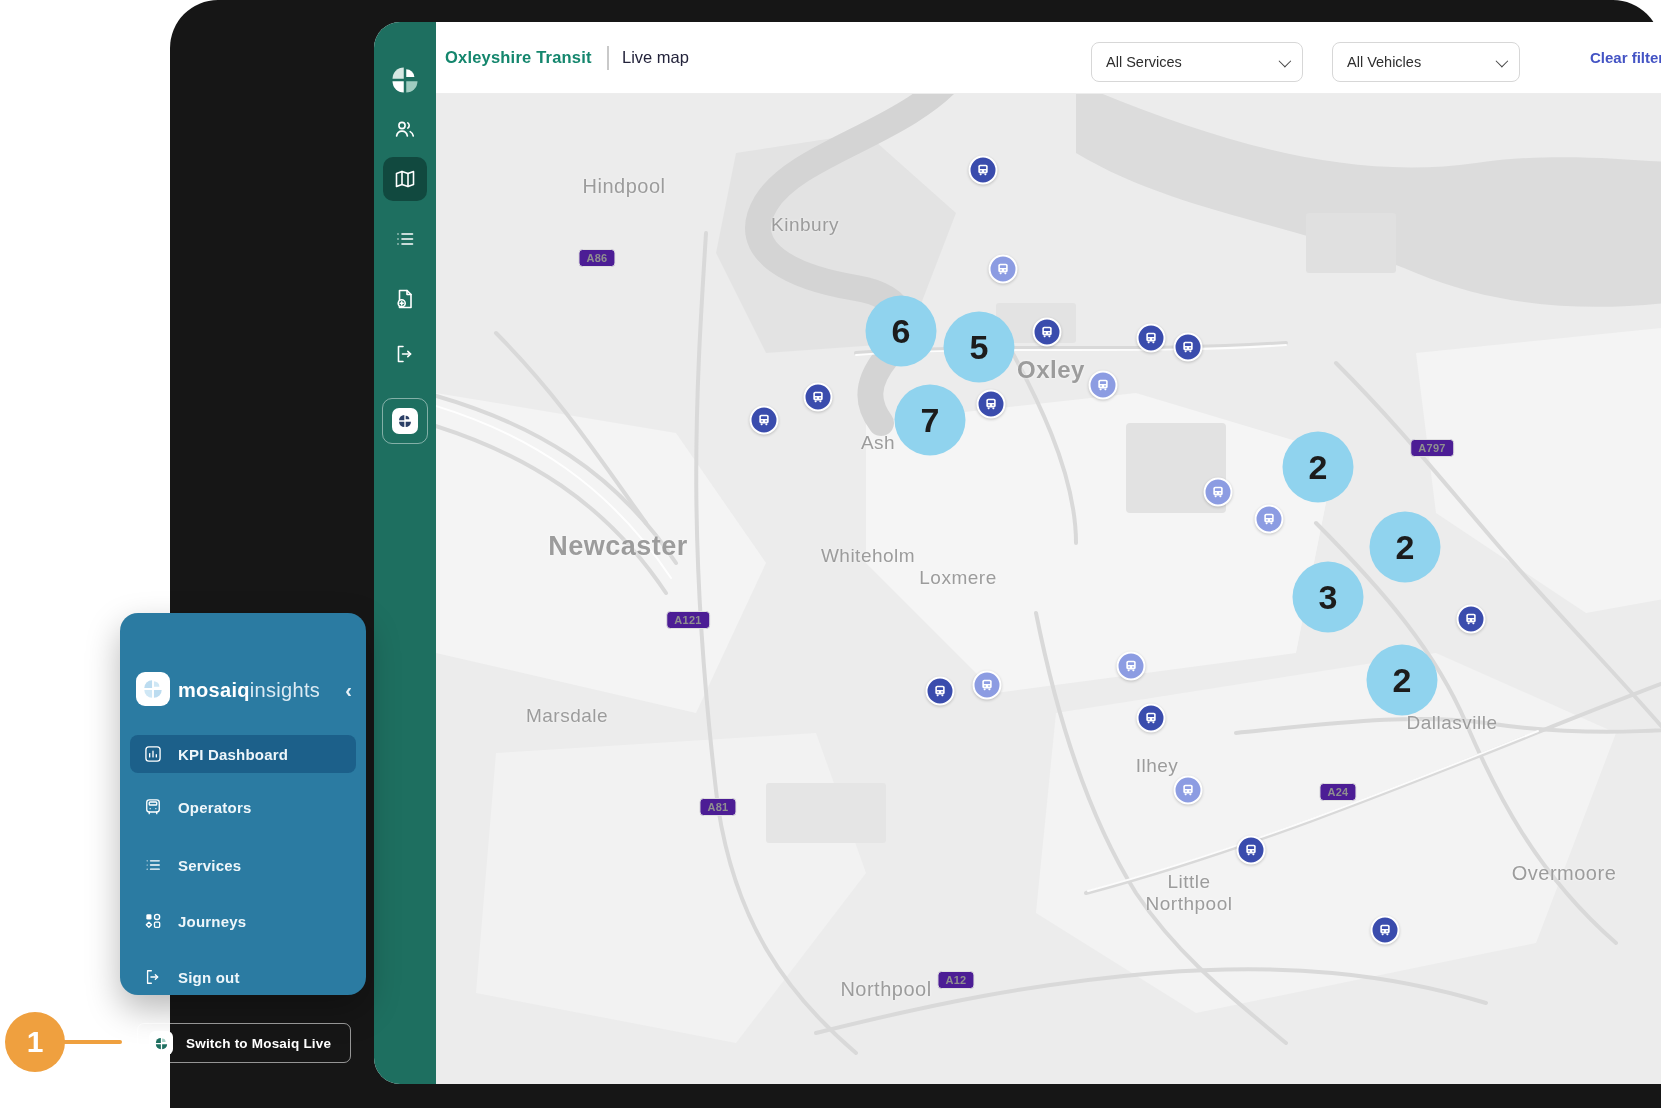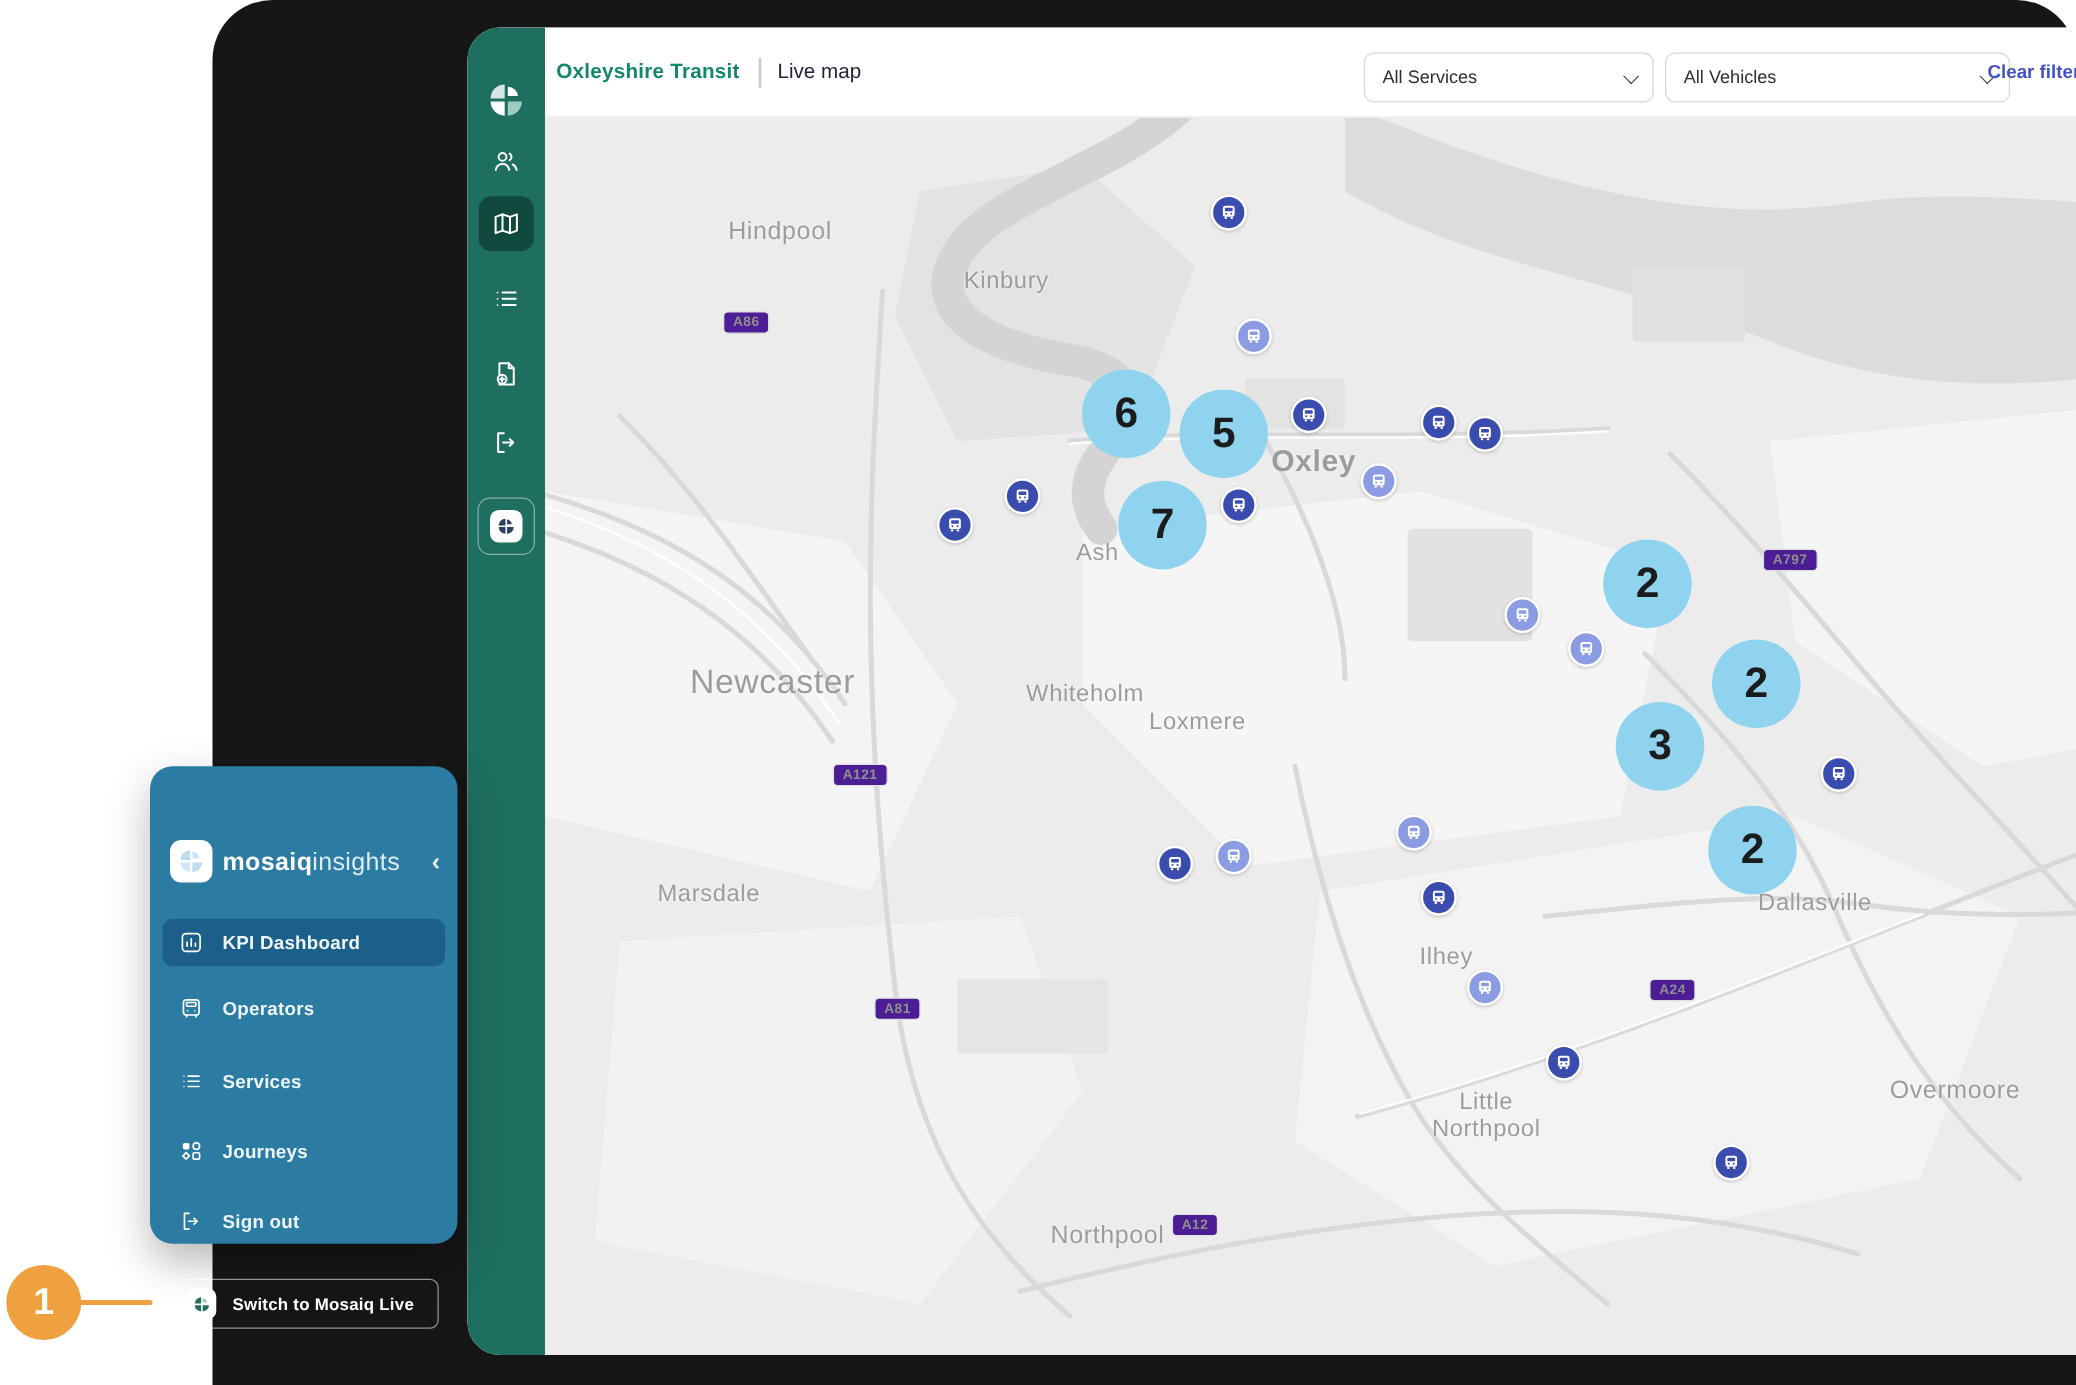--- a/index.html
+++ b/index.html
@@ -39,22 +39,22 @@
   .hdr-divider{position:absolute;left:171px;top:24px;width:1.5px;height:24px;background:#c9c9c9;}
   .page-title{position:absolute;left:186px;top:0;height:71px;display:flex;align-items:center;
     font-size:16.5px;font-weight:400;color:#23233b;}
   .dd{
     position:absolute;top:20px;height:40px;border:1px solid #d7d7d7;border-radius:8px;
     background:#fff;display:flex;align-items:center;padding:0 14px;box-sizing:border-box;
     font-size:14.5px;color:#2e2e2e;cursor:pointer;
   }
   .dd .chev{margin-left:auto;width:8px;height:8px;border-right:1.8px solid #444;
     border-bottom:1.8px solid #444;transform:rotate(45deg) translateY(-2px);}
-  .dd1{left:655px;width:232px;}
-  .dd2{left:896px;width:276px;}
+  .dd1{left:655px;width:212px;}
+  .dd2{left:896px;width:188px;}
   .clear-link{position:absolute;left:1154px;top:0;height:71px;display:flex;align-items:center;
     font-size:15px;font-weight:700;color:#4353c4;cursor:pointer;}
   
   .map{
     position:absolute;left:62px;top:71px;width:1371px;height:991px;
     background:#ececec;overflow:hidden;z-index:1;
   }
   .map-label{
     position:absolute;transform:translate(-50%,-50%);color:#9c9c9c;
     white-space:pre-line;text-align:center;letter-spacing:.5px;font-weight:500;
@@ -160,21 +160,21 @@
           <path d="M-10,310 C95,340 175,395 235,485"></path>
           <path d="M420,262 C550,252 700,262 850,252"></path>
           <path d="M652,798 C802,758 952,698 1102,638"></path>
         </g>
       </svg>
       <div id="map-labels" style="position:absolute;inset:0;">
           <div class="map-label" style="font-size: 20px; left: 188px; top: 93px;">Hindpool</div>
           <div class="map-label" style="font-size: 19px; left: 369px; top: 132px;">Kinbury</div>
           <div class="map-label" style="font-size: 24px; font-weight: 600; left: 615px; top: 277px;">Oxley</div>
           <div class="map-label" style="font-size: 19px; left: 442px; top: 350px;">Ash</div>
-          <div class="map-label" style="font-size: 27px; font-weight: 400; left: 182px; top: 453px; text-align: center;">Newcaster</div>
+          <div class="map-label" style="font-size: 27px; font-weight: 700; left: 182px; top: 453px; text-align: center;">Newcaster</div>
           <div class="map-label" style="font-size: 19px; left: 432px; top: 463px;">Whiteholm</div>
           <div class="map-label" style="font-size: 19px; left: 522px; top: 485px;">Loxmere</div>
           <div class="map-label" style="font-size: 19px; left: 131px; top: 623px;">Marsdale</div>
           <div class="map-label" style="font-size: 19px; left: 721px; top: 673px;">Ilhey</div>
           <div class="map-label" style="font-size: 19px; left: 753px; top: 800px;">Little
 Northpool</div>
           <div class="map-label" style="font-size: 20px; left: 450px; top: 896px;">Northpool</div>
           <div class="map-label" style="font-size: 20px; left: 1128px; top: 740px; margin-top: 40px;">Overmoore</div>
           <div class="map-label" style="font-size: 19px; left: 1016px; top: 630px;">Dallasville</div>
         </div>

